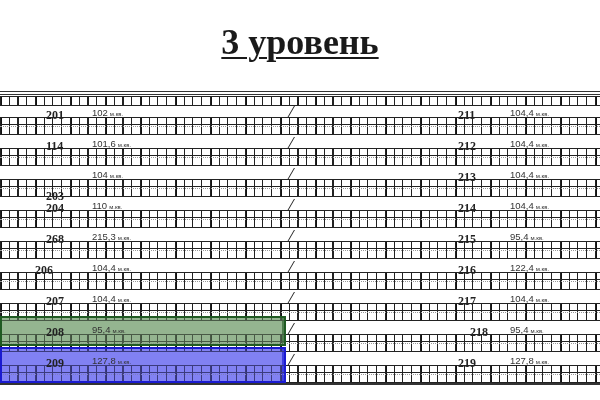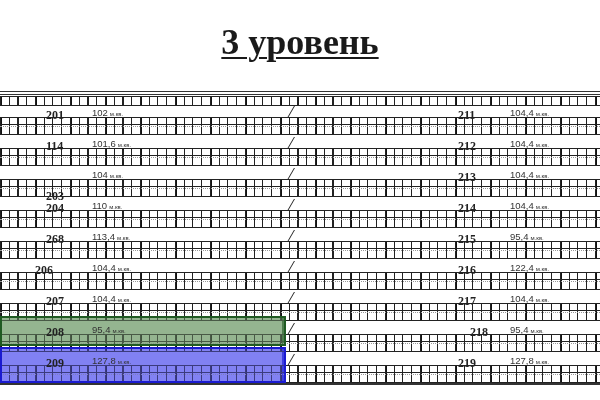--- a/index.html
+++ b/index.html
@@ -97,21 +97,21 @@
     <div class="slash" style="left: 287px; top: 354px;"></div>
     <div class="label num" style="left: 46px; top: 108px;">201</div>
     <div class="label area" style="left: 92px; top: 107px;"><span>102</span><small>м.кв.</small></div>
     <div class="label num" style="left: 46px; top: 139px;">114</div>
     <div class="label area" style="left: 92px; top: 138px;"><span>101,6</span><small>м.кв.</small></div>
     <div class="label num" style="left: 46px; top: 170px; margin-top: 19px;">203</div>
     <div class="label area" style="left: 92px; top: 169px;"><span>104</span><small>м.кв.</small></div>
     <div class="label num" style="left: 46px; top: 201px;">204</div>
     <div class="label area" style="left: 92px; top: 200px;"><span>110</span><small>м.кв.</small></div>
     <div class="label num" style="left: 46px; top: 232px;">268</div>
-    <div class="label area" style="left: 92px; top: 231px;"><span>113,4</span><small>м.кв.</small></div>
+    <div class="label area" style="left: 92px; top: 231px;"><span>215,3</span><small>м.кв.</small></div>
     <div class="label num" style="left: 35px; top: 263px;">206</div>
     <div class="label area" style="left: 92px; top: 262px;"><span>104,4</span><small>м.кв.</small></div>
     <div class="label num" style="left: 46px; top: 294px;">207</div>
     <div class="label area" style="left: 92px; top: 293px;"><span>104,4</span><small>м.кв.</small></div>
     <div class="label num" style="left: 46px; top: 325px;">208</div>
     <div class="label area" style="left: 92px; top: 324px;"><span>95,4</span><small>м.кв.</small></div>
     <div class="label num" style="left: 46px; top: 356px;">209</div>
     <div class="label area" style="left: 92px; top: 355px;"><span>127,8</span><small>м.кв.</small></div>
     <div class="label num" style="left: 458px; top: 108px;">211</div>
     <div class="label area" style="left: 510px; top: 107px;"><span>104,4</span><small>м.кв.</small></div>

